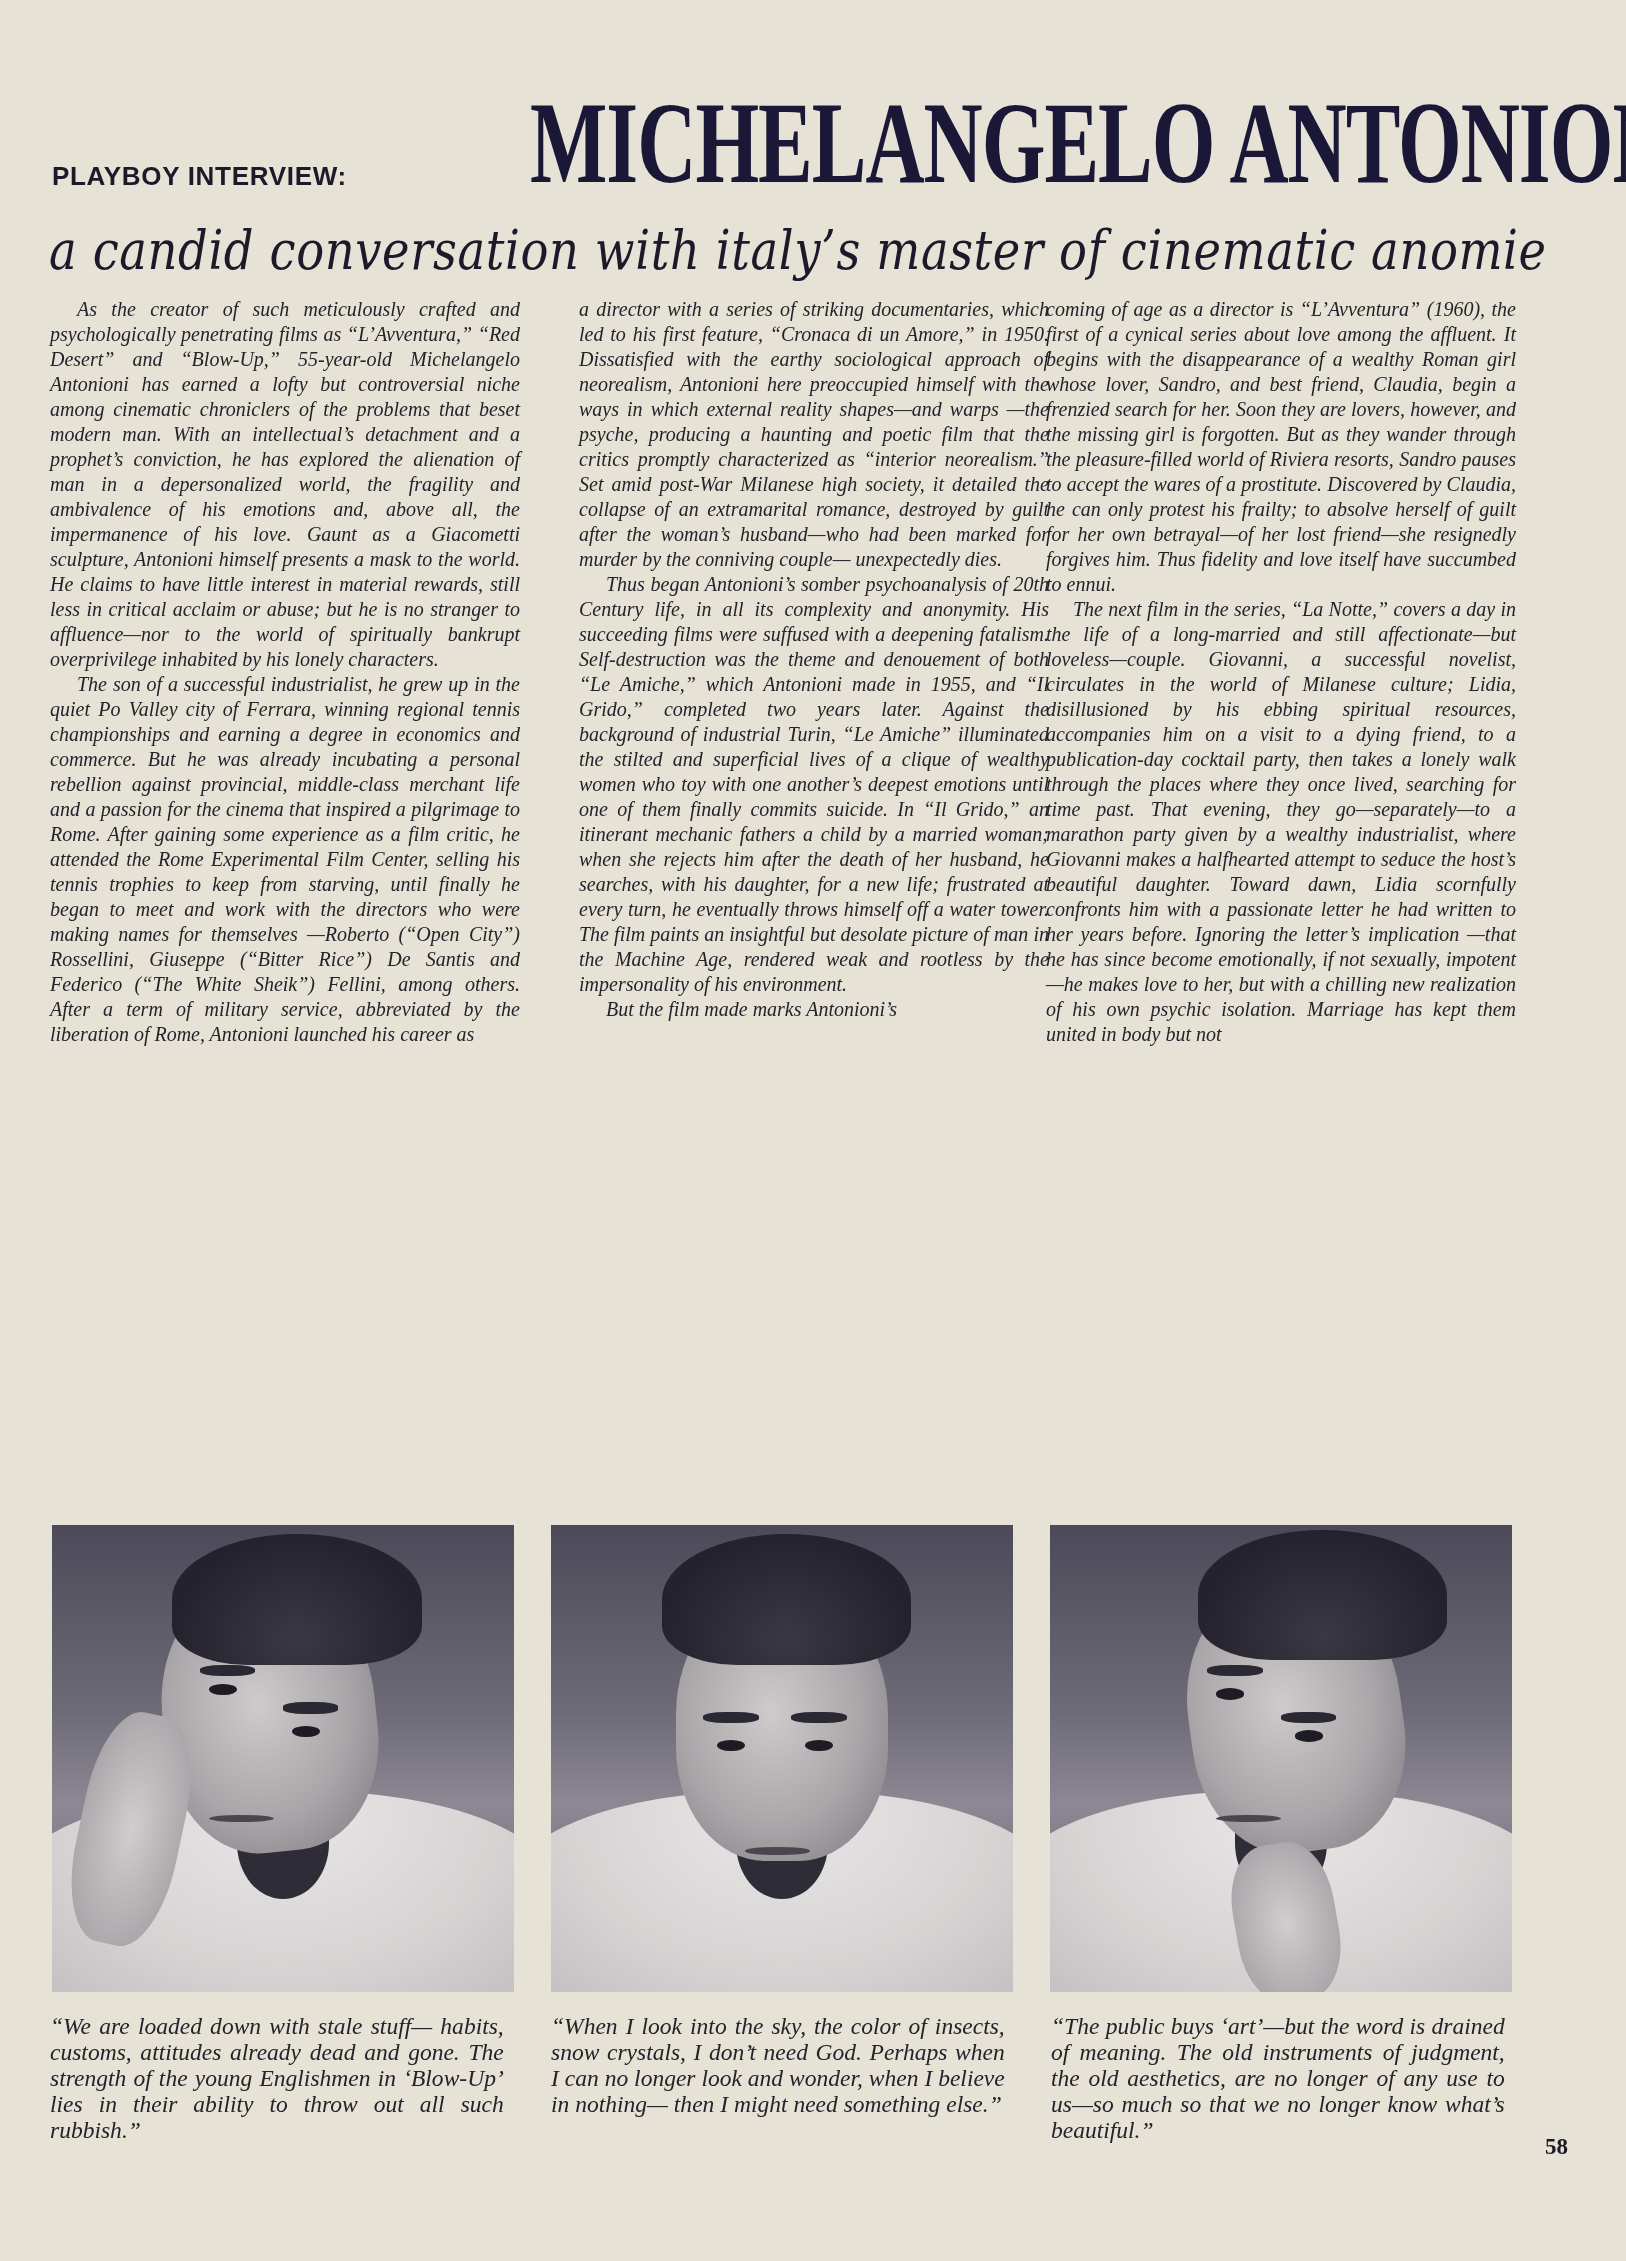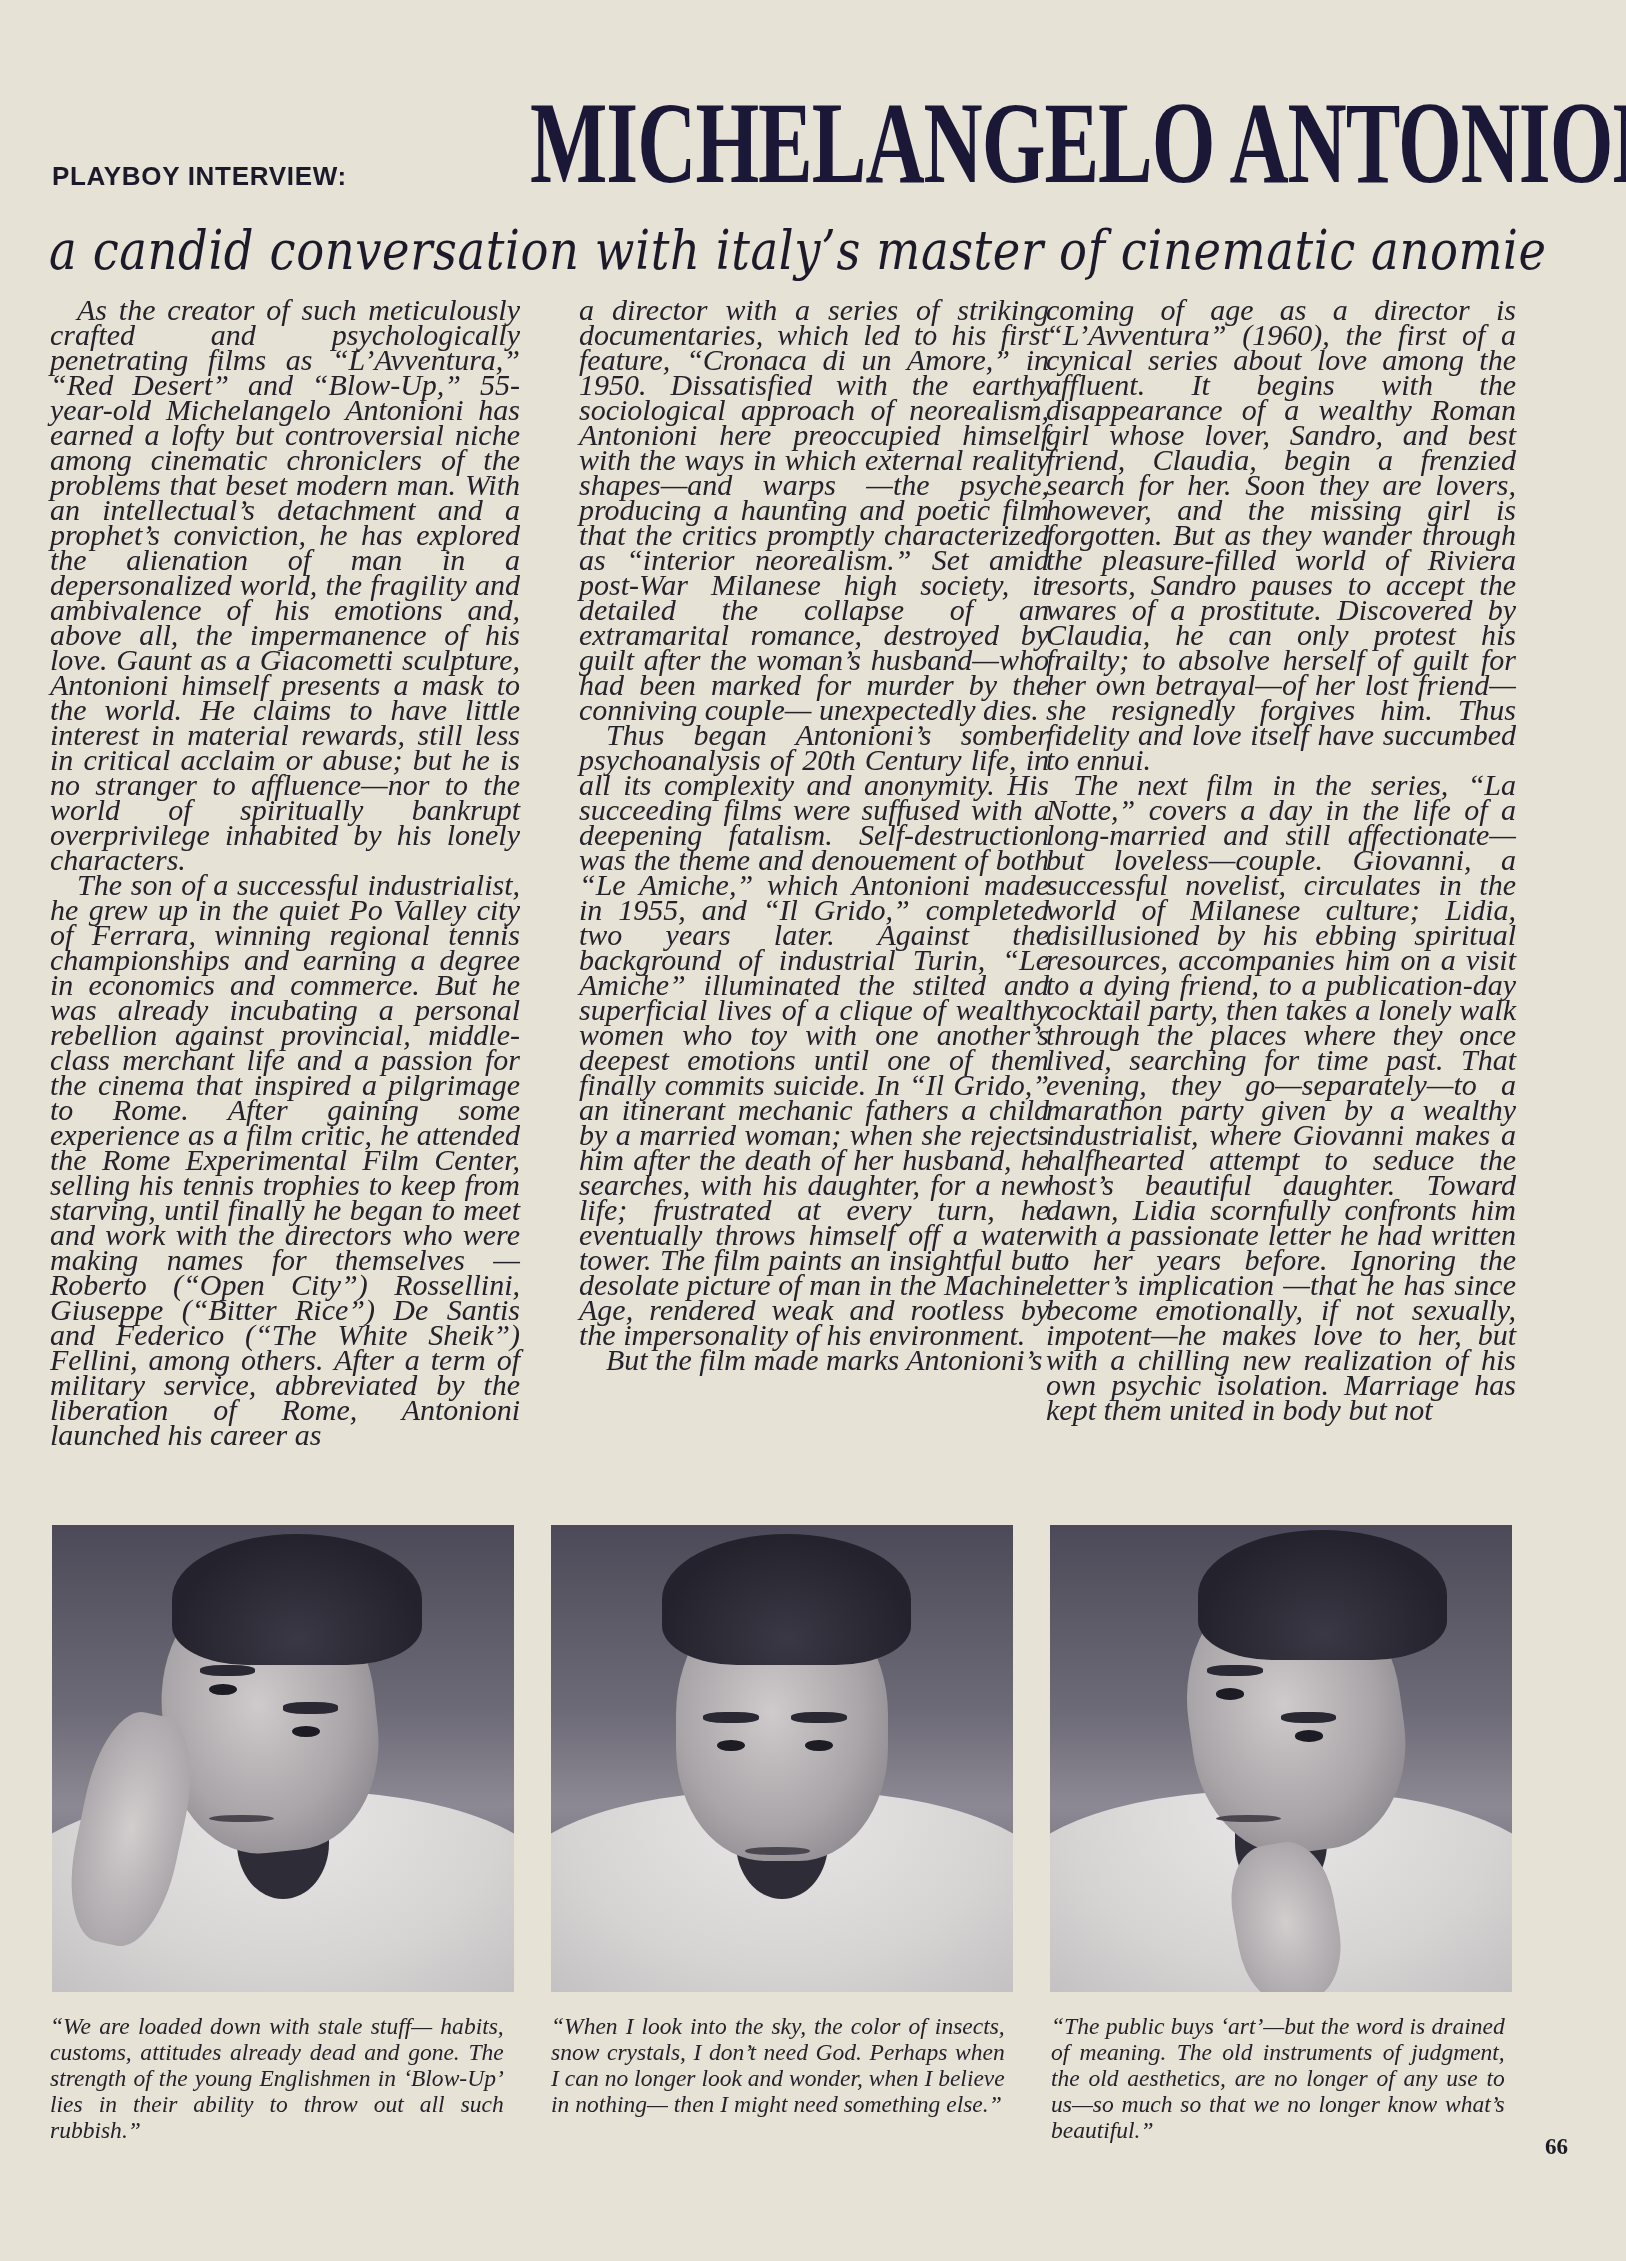--- a/index.html
+++ b/index.html
@@ -26,21 +26,21 @@
   .subtitle {
     position: absolute; left: 49px; top: 219px; width: 1463px;
     font-family: "DejaVu Serif", serif; font-style: italic;
     font-size: 54px; color: #1c1a2a; white-space: nowrap;
     transform: scaleX(0.86); transform-origin: left top;
     letter-spacing: 0.7px;
   }
   .col {
     position: absolute; top: 297px; width: 470px;
     font-family: "Liberation Serif", serif; font-style: italic;
-    font-size: 30px; line-height: 25px; color: #24222a;
+    font-size: 20px; line-height: 25px; color: #24222a;
     text-align: justify; hyphens: manual;
   }
   .col p { margin: 0; text-indent: 0; }
   .col p.indent { text-indent: 27px; }
   #col1 { left: 50px; }
   #col2 { left: 579px; }
   #col3 { left: 1046px; }
   .photo {
     position: absolute; top: 1525px; height: 467px;
     background: #5a5766; overflow: hidden;
@@ -167,15 +167,15 @@
     <div class="eye" style="left:36%;top:35%;"></div>
     <div class="eye" style="left:53%;top:44%;"></div>
     <div class="mouth" style="left:36%;top:62%;"></div>
     <div class="hand" style="left:40%;top:68%;width:22%;height:34%;transform:rotate(-10deg);"></div>
   </div>
 
   <div class="caption" id="caption1">“We are loaded down with stale stuff— habits, customs, attitudes already dead and gone. The strength of the young Englishmen in ‘Blow-Up’ lies in their ability to throw out all such rubbish.”</div>
   <div class="caption" id="caption2">“When I look into the sky, the color of insects, snow crystals, I don’t need God. Perhaps when I can no longer look and wonder, when I believe in nothing— then I might need something else.”</div>
   <div class="caption" id="caption3">“The public buys ‘art’—but the word is drained of meaning. The old instruments of judgment, the old aesthetics, are no longer of any use to us—so much so that we no longer know what’s beautiful.”</div>
 
-  <div class="folio">66</div>
+  <div class="folio">58</div>
 </div>
 
 
 </body></html>

